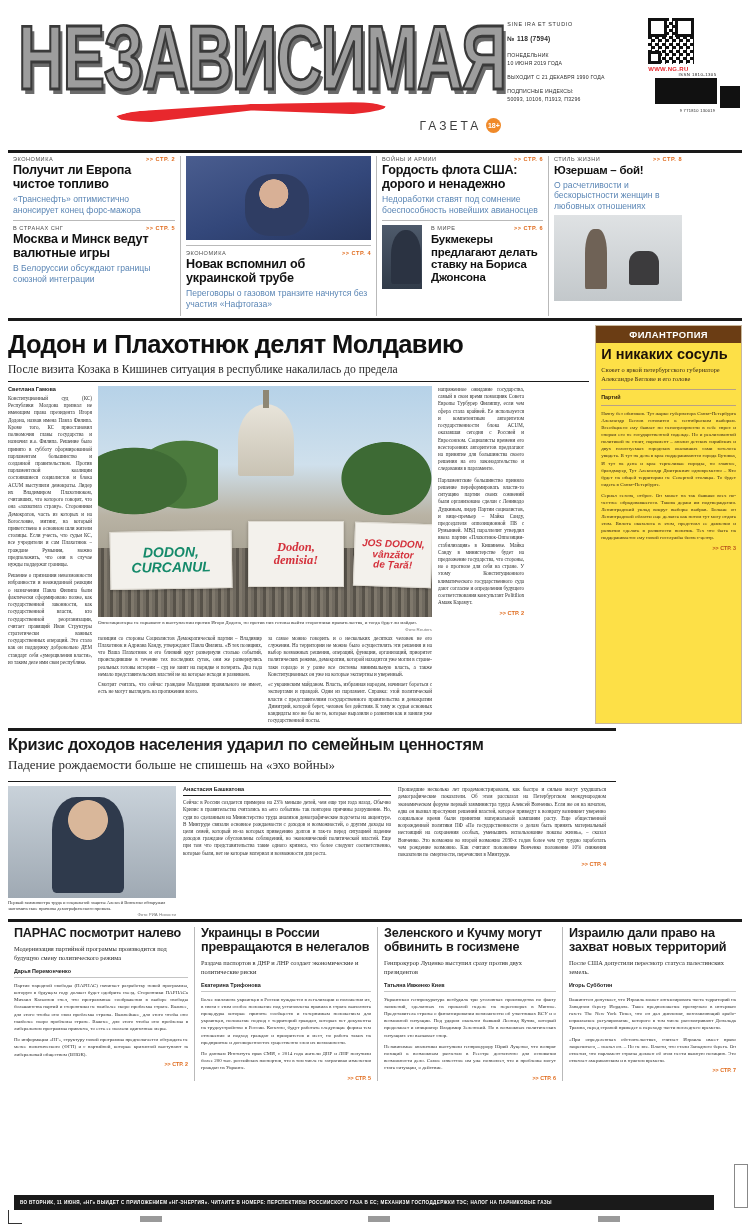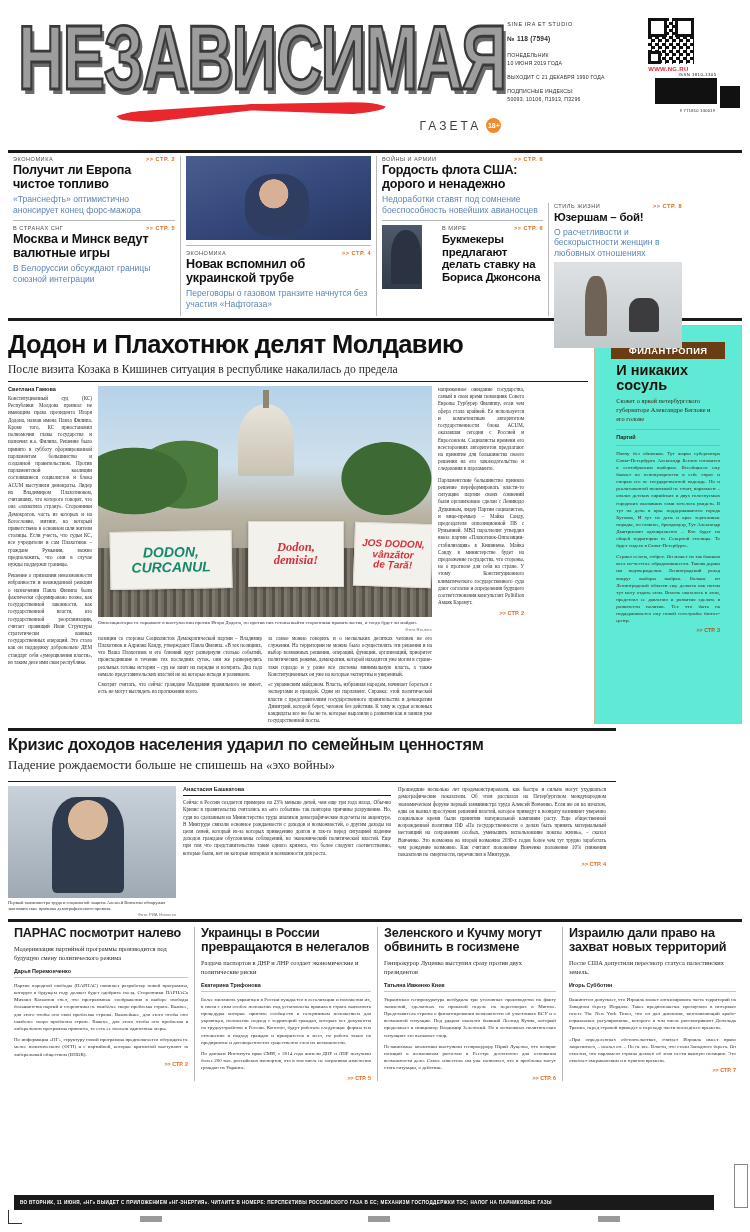--- a/index.html
+++ b/index.html
@@ -66,21 +66,21 @@
   .rule-thin { height: 1px; background: #1a1a1a; }
 
   
   .strip { display: flex; margin-top: 3px; height: 160px; }
   .strip-col { padding: 0 5px; }
   .strip-col + .strip-col { border-left: 1px solid #b9b9b9; }
   .c1 { width: 196px; }
   .c2 { width: 172px; }
   .c3 { width: 172px; }
   .c4 { width: 105px; }
-  .c5 { width: 139px; margin-top: 47px; }
+  .c5 { width: 139px; }
   .kicker { display: flex; justify-content: space-between; align-items: baseline;
             font-size: 5.6px; letter-spacing: .5px; color: #4e4e4e; text-transform: uppercase;
             margin-bottom: 2px; }
   .kicker .pg { color: #e06a1b; font-weight: 700; white-space: nowrap; }
   .hl { font-size: 12.6px; font-weight: 700; line-height: 1.08; color: #111; letter-spacing: -.2px; }
   .hl-sm { font-size: 11.4px; font-weight: 700; line-height: 1.1; color: #111; letter-spacing: -.2px; }
   .dek { font-size: 8.6px; line-height: 1.22; color: #5b86b5; margin-top: 3px; }
   .ph { background: #5d6a7d; width: 100%; position: relative; overflow: hidden; }
   .ph.p1 { height: 84px; background: linear-gradient(160deg,#4a5d8f 0%,#33477a 55%,#27365e 100%); }
   .ph.p1::after { content:''; position:absolute; left:32%; top:22%; width:64px; height:62px;
@@ -93,21 +93,21 @@
      background: #c8a470; border: 3px solid #8d7040; }
   .ph.p4 { height: 64px; background: linear-gradient(180deg,#4e5a6b 0%,#313b49 100%); }
   .ph.p4::after { content:''; position:absolute; left:22%; top:8%; width:30px; height:54px;
      background: #2b3342; border-radius: 46% 46% 8% 8%; }
   .ph.p5 { height: 86px; background: linear-gradient(180deg,#dfe2e4 0%,#c3c8cb 100%); }
   .ph.p5::after { content:''; position:absolute; left:24%; top:16%; width:22px; height:60px;
      background: #6f6256; border-radius: 40% 40% 6% 6%; }
   .ph.p5::before { content:''; position:absolute; right:18%; top:42%; width:30px; height:34px;
      background: #3c3b3d; border-radius: 35% 35% 8% 8%; }
   .divider-sm { height: 1px; background: #b9b9b9; margin: 5px 0 4px; }
-  .strip-sub { display: flex; gap: 20px; }
+  .strip-sub { display: flex; gap: 9px; }
 
   
   .lead-wrap { display: flex; margin-top: 4px; }
   .lead-main { width: 608px; padding-right: 6px; }
   .lead-title { font-size: 25.5px; font-weight: 700; line-height: 1.06;
                 letter-spacing: -.6px; margin: 6px 0 5px; color: #111; }
   .lead-dek { font-family: "Liberation Serif", serif; font-size: 11.6px; color: #2a2a2a;
               margin-bottom: 5px; }
   .lead-body { display: flex; gap: 6px; }
   .byline { font-size: 5.6px; font-weight: 700; color: #222; margin-bottom: 3px; }
@@ -138,21 +138,21 @@
         font-family:"Liberation Serif",serif; font-style:italic; }
   .b3 { left:256px; bottom:30px; width:78px; height:64px; color:#d4323c; font-size:10px;
         transform: rotate(2deg); font-style: italic; }
   .hero-cap { font-size: 5px; line-height: 1.35; color: #333; margin-top: 3px;
               font-family:"Liberation Serif",serif; }
   .credit { font-size: 4.4px; color: #777; text-align: right; }
   .jump { color:#e06a1b; font-weight:700; font-size:5.6px; text-align:right;
           font-family:"Liberation Sans",sans-serif; margin-top:3px; }
 
   
-  .sidebar { width: 152px; background: #5eead4; border: 1px solid #c9b89c; padding: 16px; }
+  .sidebar { width: 152px; background: #fde047; border: 1px solid #c9b89c; padding: 0; }
   .sb-bar { background:#6b3d14; color:#fff; font-size:9.4px; font-weight:700;
             letter-spacing:.4px; padding:3px 5px; text-align:center; }
   .sb-inner { padding: 4px 5px 6px; }
   .sb-title { font-size:14.5px; font-weight:700; line-height:1.05; margin-bottom:4px; color:#1d1208; }
   .sb-dek { font-size:6.4px; line-height:1.38; color:#3a2a18; font-family:"Liberation Serif",serif; }
   .sb-sep { height:1px; background:#b9a184; margin:5px 0 4px; }
   .sb-byline { font-size:5.4px; font-weight:700; color:#2b1d0d; margin-bottom:3px; }
   .sb-body { font-size:5px; line-height:1.42; text-align:justify; color:#3a2a18;
              font-family:"Liberation Serif",serif; }
   .sb-jump { color:#b8501a; font-weight:700; font-size:5.4px; text-align:right; margin-top:3px;

